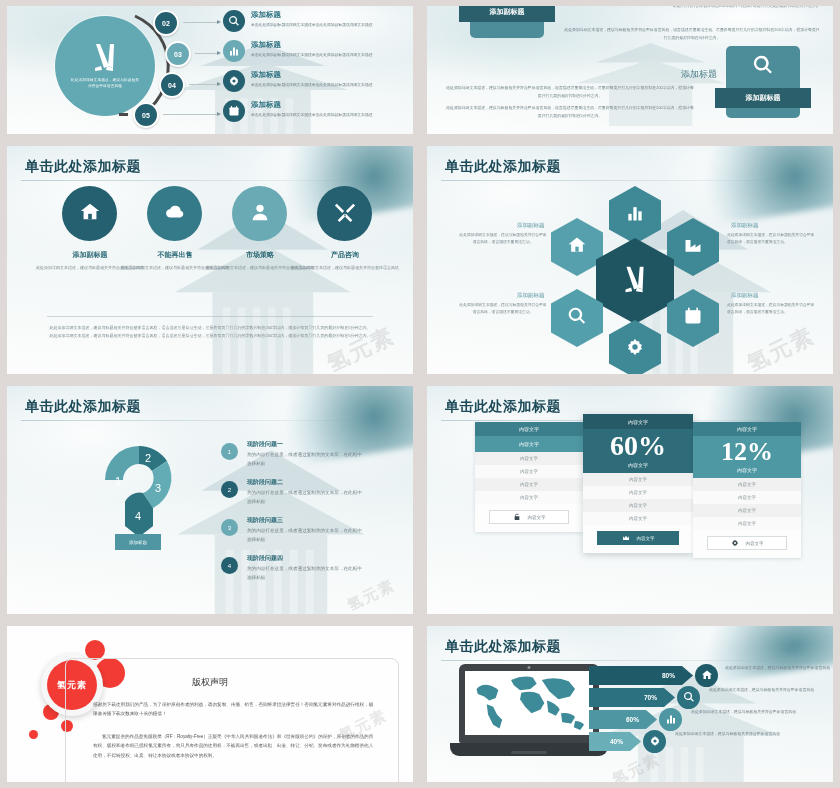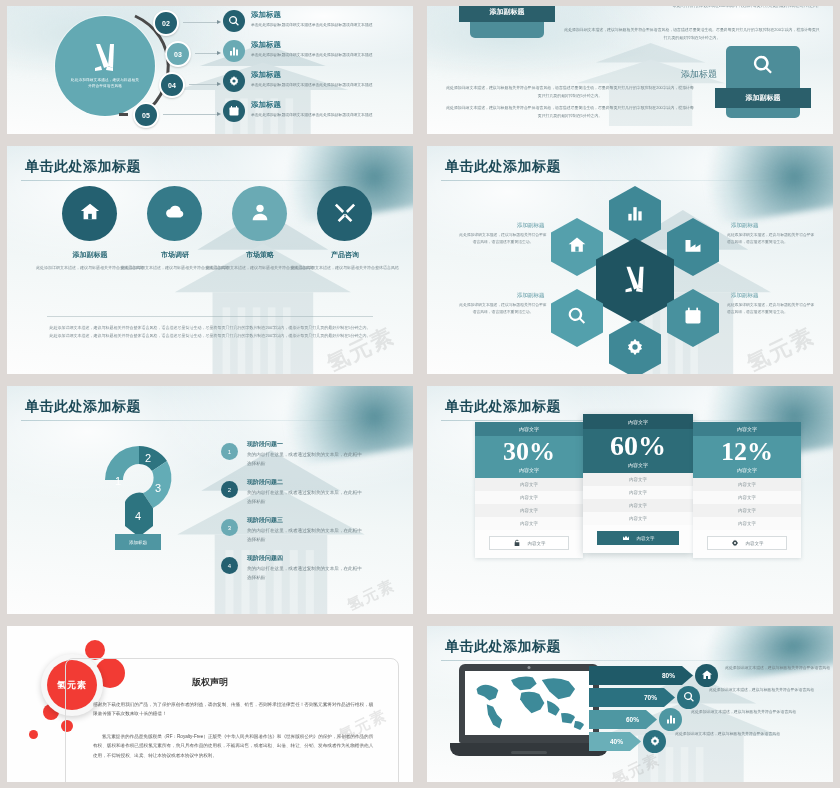--- a/index.html
+++ b/index.html
@@ -141,21 +141,21 @@
   .cp-slide{background:#fefefe;}
   .dot{position:absolute;border-radius:50%;background:#f23b34;}
   .logo-ring{position:absolute;left:34px;top:28px;width:62px;height:62px;border-radius:50%;
     background:#f7f7f7;box-shadow:0 2px 6px rgba(0,0,0,.18);}
   .logo-core{position:absolute;left:40px;top:34px;width:50px;height:50px;border-radius:50%;
     background:#f23b34;display:flex;align-items:center;justify-content:center;color:#fff;
     font-size:9px;font-weight:bold;letter-spacing:1px;}
   .cp-panel{position:absolute;left:58px;top:32px;right:14px;bottom:-14px;
     border:1px solid #dcdcdc;border-radius:8px;}
   .cp-h{position:absolute;left:0;right:0;top:50px;text-align:center;font-size:9px;
-    font-weight:bold;color:#333;}
+    font-weight:normal;color:#333;}
   .cp-p{position:absolute;left:86px;right:36px;font-size:4.6px;color:#555;line-height:2.05;}
 
   
   .lap{position:absolute;left:32px;top:38px;width:140px;}
   .lap .lid{background:#3e4347;border-radius:6px 6px 2px 2px;padding:7px 6px 8px;}
   .lap .screen{background:#fff;height:64px;position:relative;overflow:hidden;}
   .lap .cam{position:absolute;left:50%;top:2px;width:3px;height:3px;border-radius:50%;
     background:#8d9296;transform:translateX(-50%);}
   .lap .home{position:absolute;left:50%;bottom:2px;width:6px;height:6px;border-radius:50%;
     background:#8d9296;transform:translateX(-50%);}
@@ -341,21 +341,21 @@
             </svg></span>
       </div>
       <div class="fc-name" style="left:28px">添加副标题</div>
       <div class="fc-desc" style="left:28px">此处添加详细文本描述，建议与标题相关并符合整体语言风格</div>
 
       <div class="fc" style="left:140px;background:#357a89;">
         <span><svg viewBox="0 0 24 24">
               <path d="M7 18a4.5 4.5 0 01-.4-9 6 6 0 0111.6 1.6A3.8 3.8 0 0118 18H7z"></path>
             </svg></span>
       </div>
-      <div class="fc-name" style="left:113px">市场调研</div>
+      <div class="fc-name" style="left:113px">不能再出售</div>
       <div class="fc-desc" style="left:113px">此处添加详细文本描述，建议与标题相关并符合整体语言风格</div>
 
       <div class="fc" style="left:225px;background:#6aaab4;">
         <span><svg viewBox="0 0 24 24">
               <circle cx="12" cy="8" r="4"></circle>
               <path d="M4 21c0-4.4 3.6-7 8-7s8 2.6 8 7z"></path>
             </svg></span>
       </div>
       <div class="fc-name" style="left:198px">市场策略</div>
       <div class="fc-desc" style="left:198px">此处添加详细文本描述，建议与标题相关并符合整体语言风格</div>
@@ -511,21 +511,20 @@
   <div class="slide">
     <div class="slide-inner">
       <div class="bg-sky"></div>
       <div class="bg-corner"></div>
       <div class="s-title">单击此处添加标题</div>
       <div class="s-rule"></div>
 
       <div class="card" style="left:48px;">
         <div class="hd">内容文字</div>
         <div class="price-wrap">
-          <div class="price">30%</div>
           <div class="sub">内容文字</div>
         </div>
         <div class="li">内容文字</div>
         <div class="li">内容文字</div>
         <div class="li">内容文字</div>
         <div class="li">内容文字</div>
         <div class="cta-wrap">
           <div class="cta">
             <span><svg viewBox="0 0 24 24">
                   <path d="M7 10V7a5 5 0 019.8-1.4l-2 .6A3 3 0 009 7v3h10v11H5V10z"></path>

